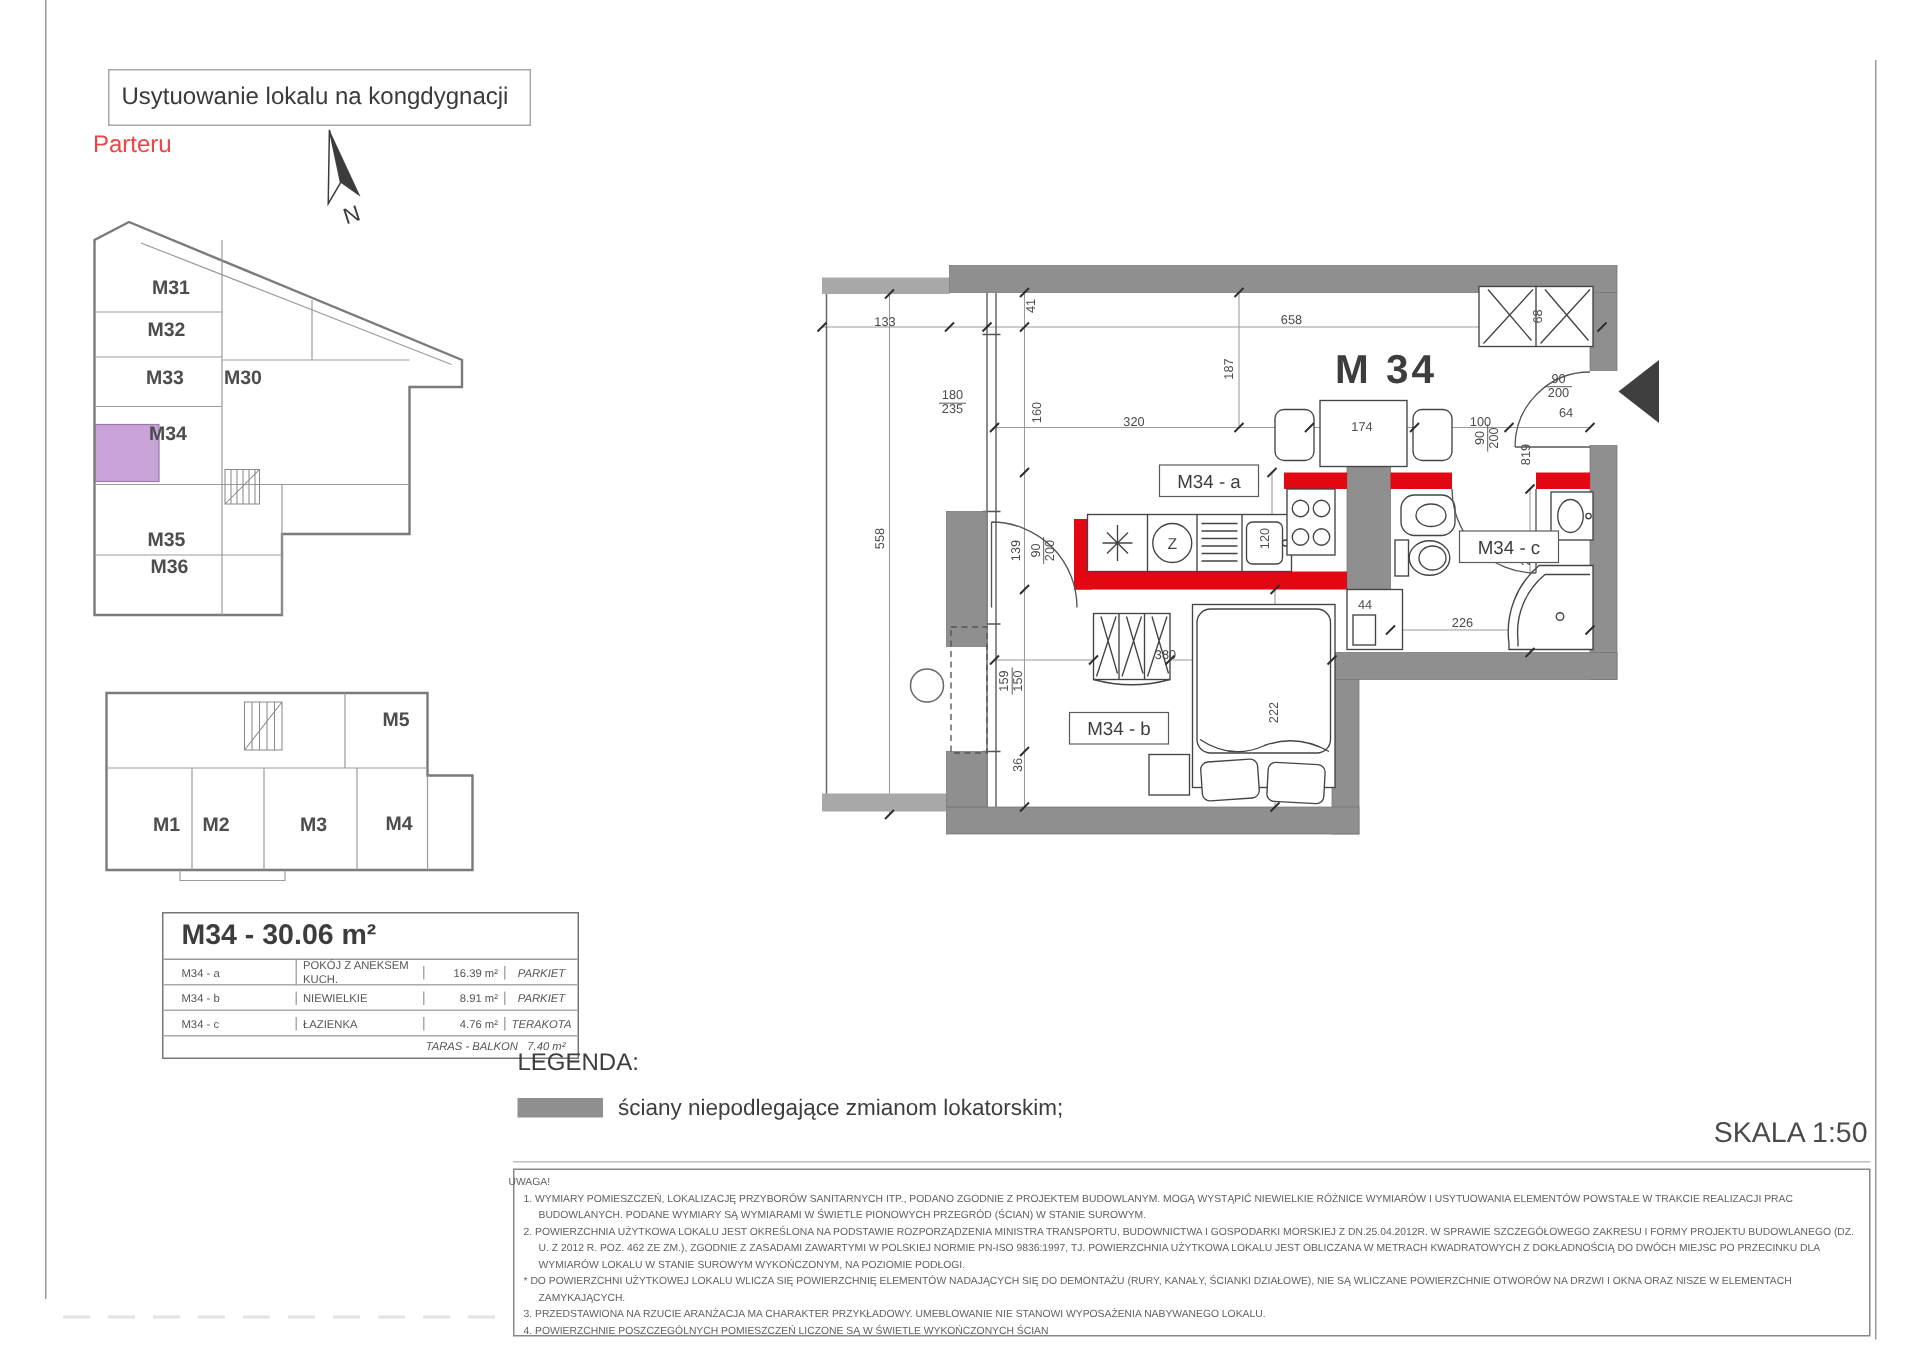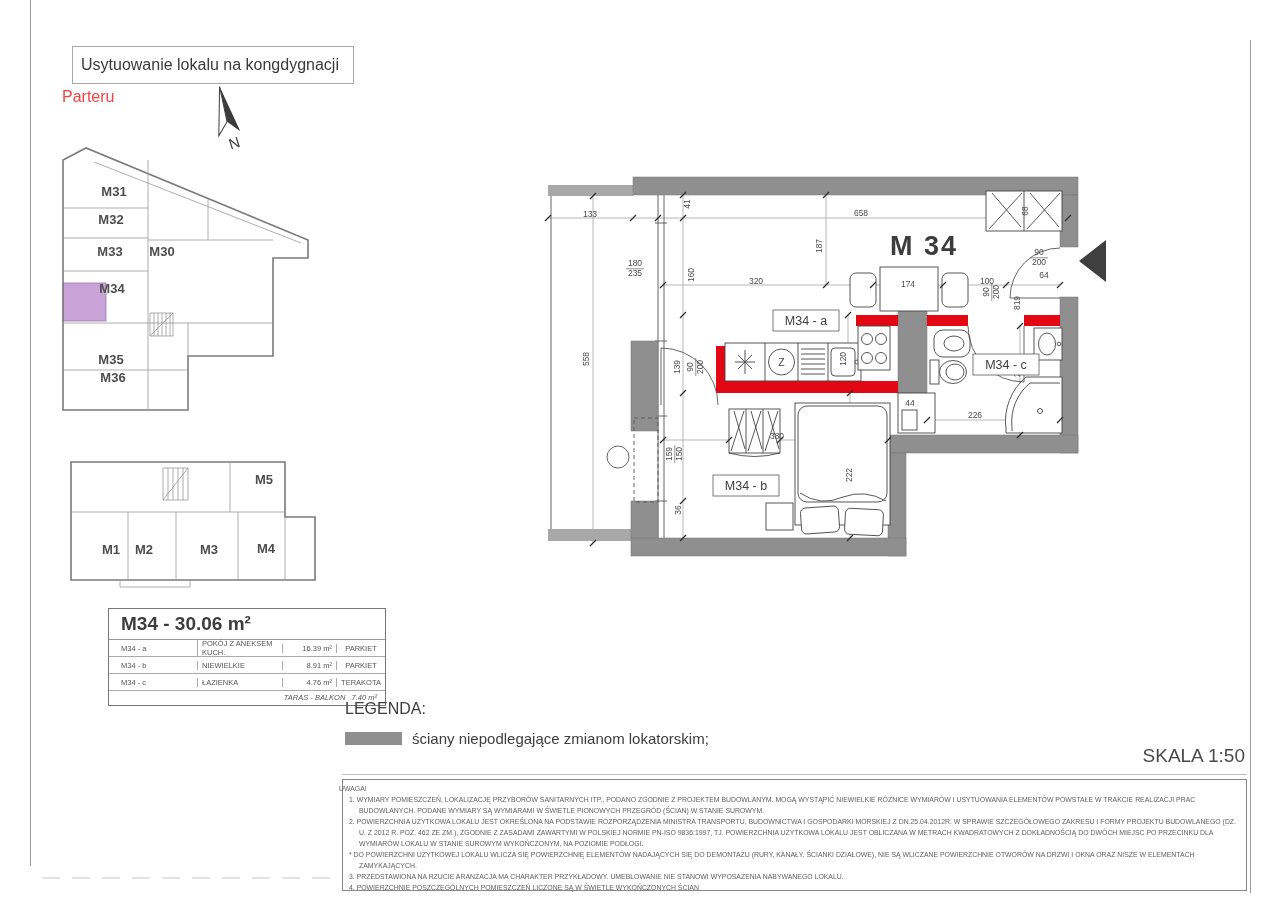--- a/index.html
+++ b/index.html
@@ -15,21 +15,21 @@
   .scale-lbl{left:1053px;top:745px;width:192px;text-align:right;font-size:19px;color:#4a4a4a;}
   
   .area-table{left:62px;top:608px;width:276px;border:1px solid #777;background:#fff;margin-left:46px;}
   .at-title{height:30px;line-height:30px;padding-left:12px;font-size:19px;font-weight:bold;
             color:#3d3d3d;border-bottom:1px solid #999;}
   .at-row{display:flex;height:16px;border-bottom:1px solid #aaa;font-size:7.5px;color:#555;
           align-items:center;}
   .at-code{width:76px;padding-left:12px;}
   .at-name{width:80px;border-left:1px solid #aaa;padding-left:4px;}
   .at-area{width:49px;border-left:1px solid #aaa;text-align:right;padding-right:4px;}
-  .at-finish{flex:1;border-left:1px solid #aaa;text-align:center;}
+  .at-finish{flex:1;border-left:1px solid #aaa;text-align:center;font-style:italic;}
   .at-footer{height:14px;line-height:14px;font-size:7.5px;color:#555;text-align:right;
              padding-right:8px;white-space:pre;font-style:italic;}
   
   .legend{left:345px;top:700px;width:520px;}
   .legend-title{font-size:16px;color:#3d3d3d;margin-bottom:12px;}
   .legend-item{display:flex;align-items:center;margin-bottom:10px;}
   .legend-swatch{display:inline-block;width:57px;height:13px;margin-right:10px;}
   .legend-label{font-size:15px;color:#3d3d3d;}
   
   .notes{left:342px;top:779px;width:891px;height:104px;border:1px solid #888;

